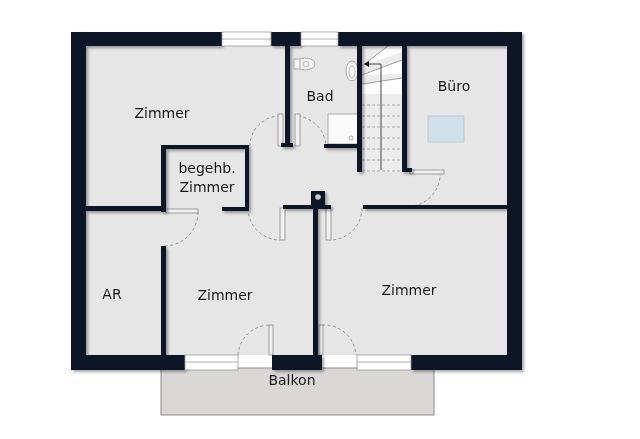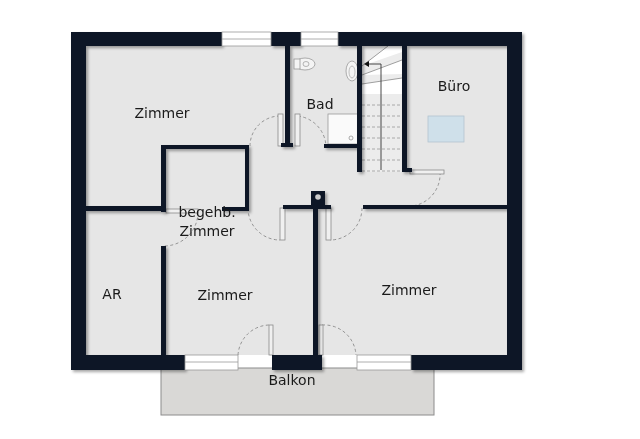--- a/index.html
+++ b/index.html
@@ -128,22 +128,22 @@
     <rect x="301" y="32" width="37" height="14"></rect>
     <line x1="301" y1="39" x2="338" y2="39"></line>
     <rect x="185" y="355" width="53" height="15"></rect>
     <line x1="185" y1="362" x2="238" y2="362"></line>
     <rect x="357" y="355" width="54" height="15"></rect>
     <line x1="357" y1="362" x2="411" y2="362"></line>
   </g>
 </svg>
 
 <div class="lbl" style="left:162px; top:113px;">Zimmer</div>
-<div class="lbl" style="left:320px; top:104px;text-align:center;">Bad</div>
+<div class="lbl" style="left:320px; top:96px;text-align:center;">Bad</div>
 <div class="lbl" style="left:454px; top:86px;">Büro</div>
-<div class="lbl" style="left:207px; top:178px;margin-top:44px;">
+<div class="lbl" style="left:207px; top:178px;">
   <div>begehb.</div>
   <div>Zimmer</div>
 </div>
 <div class="lbl" style="left:112px; top:294px;">AR</div>
 <div class="lbl" style="left:225px; top:295px;">Zimmer</div>
 <div class="lbl" style="left:409px; top:290px;">Zimmer</div>
 <div class="lbl" style="left:292px; top:380px;">Balkon</div>
 
 </body></html>

